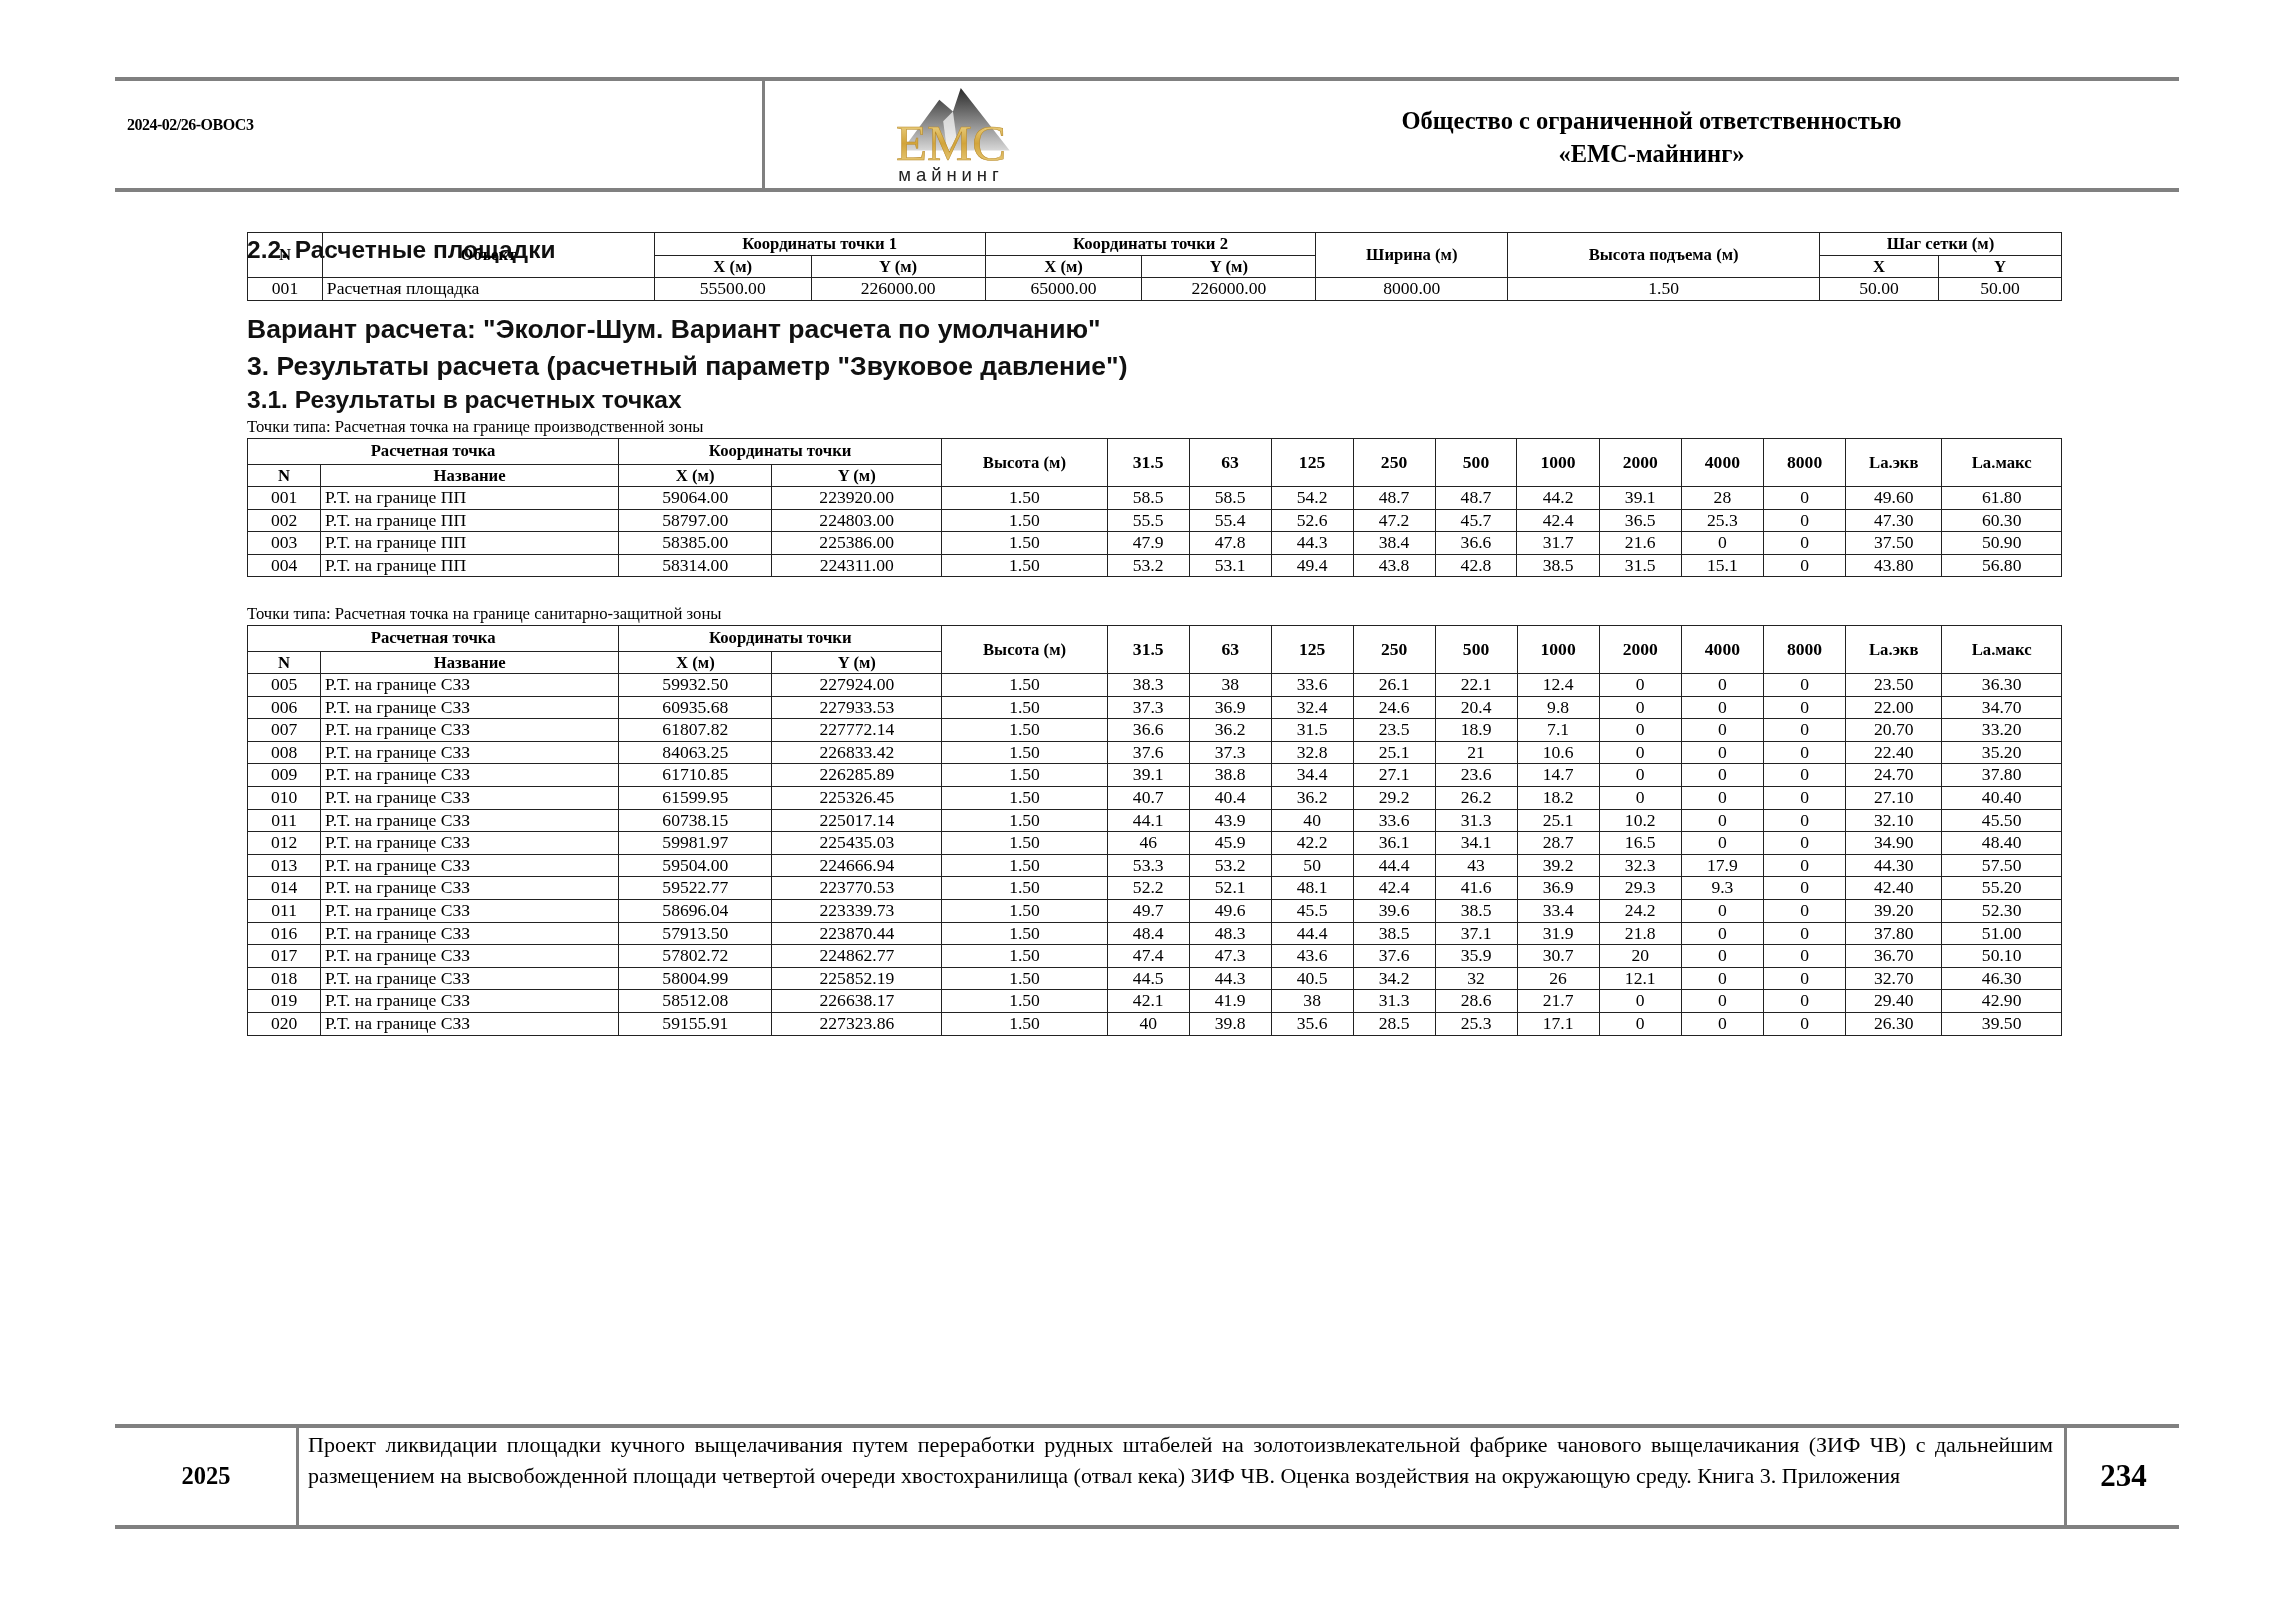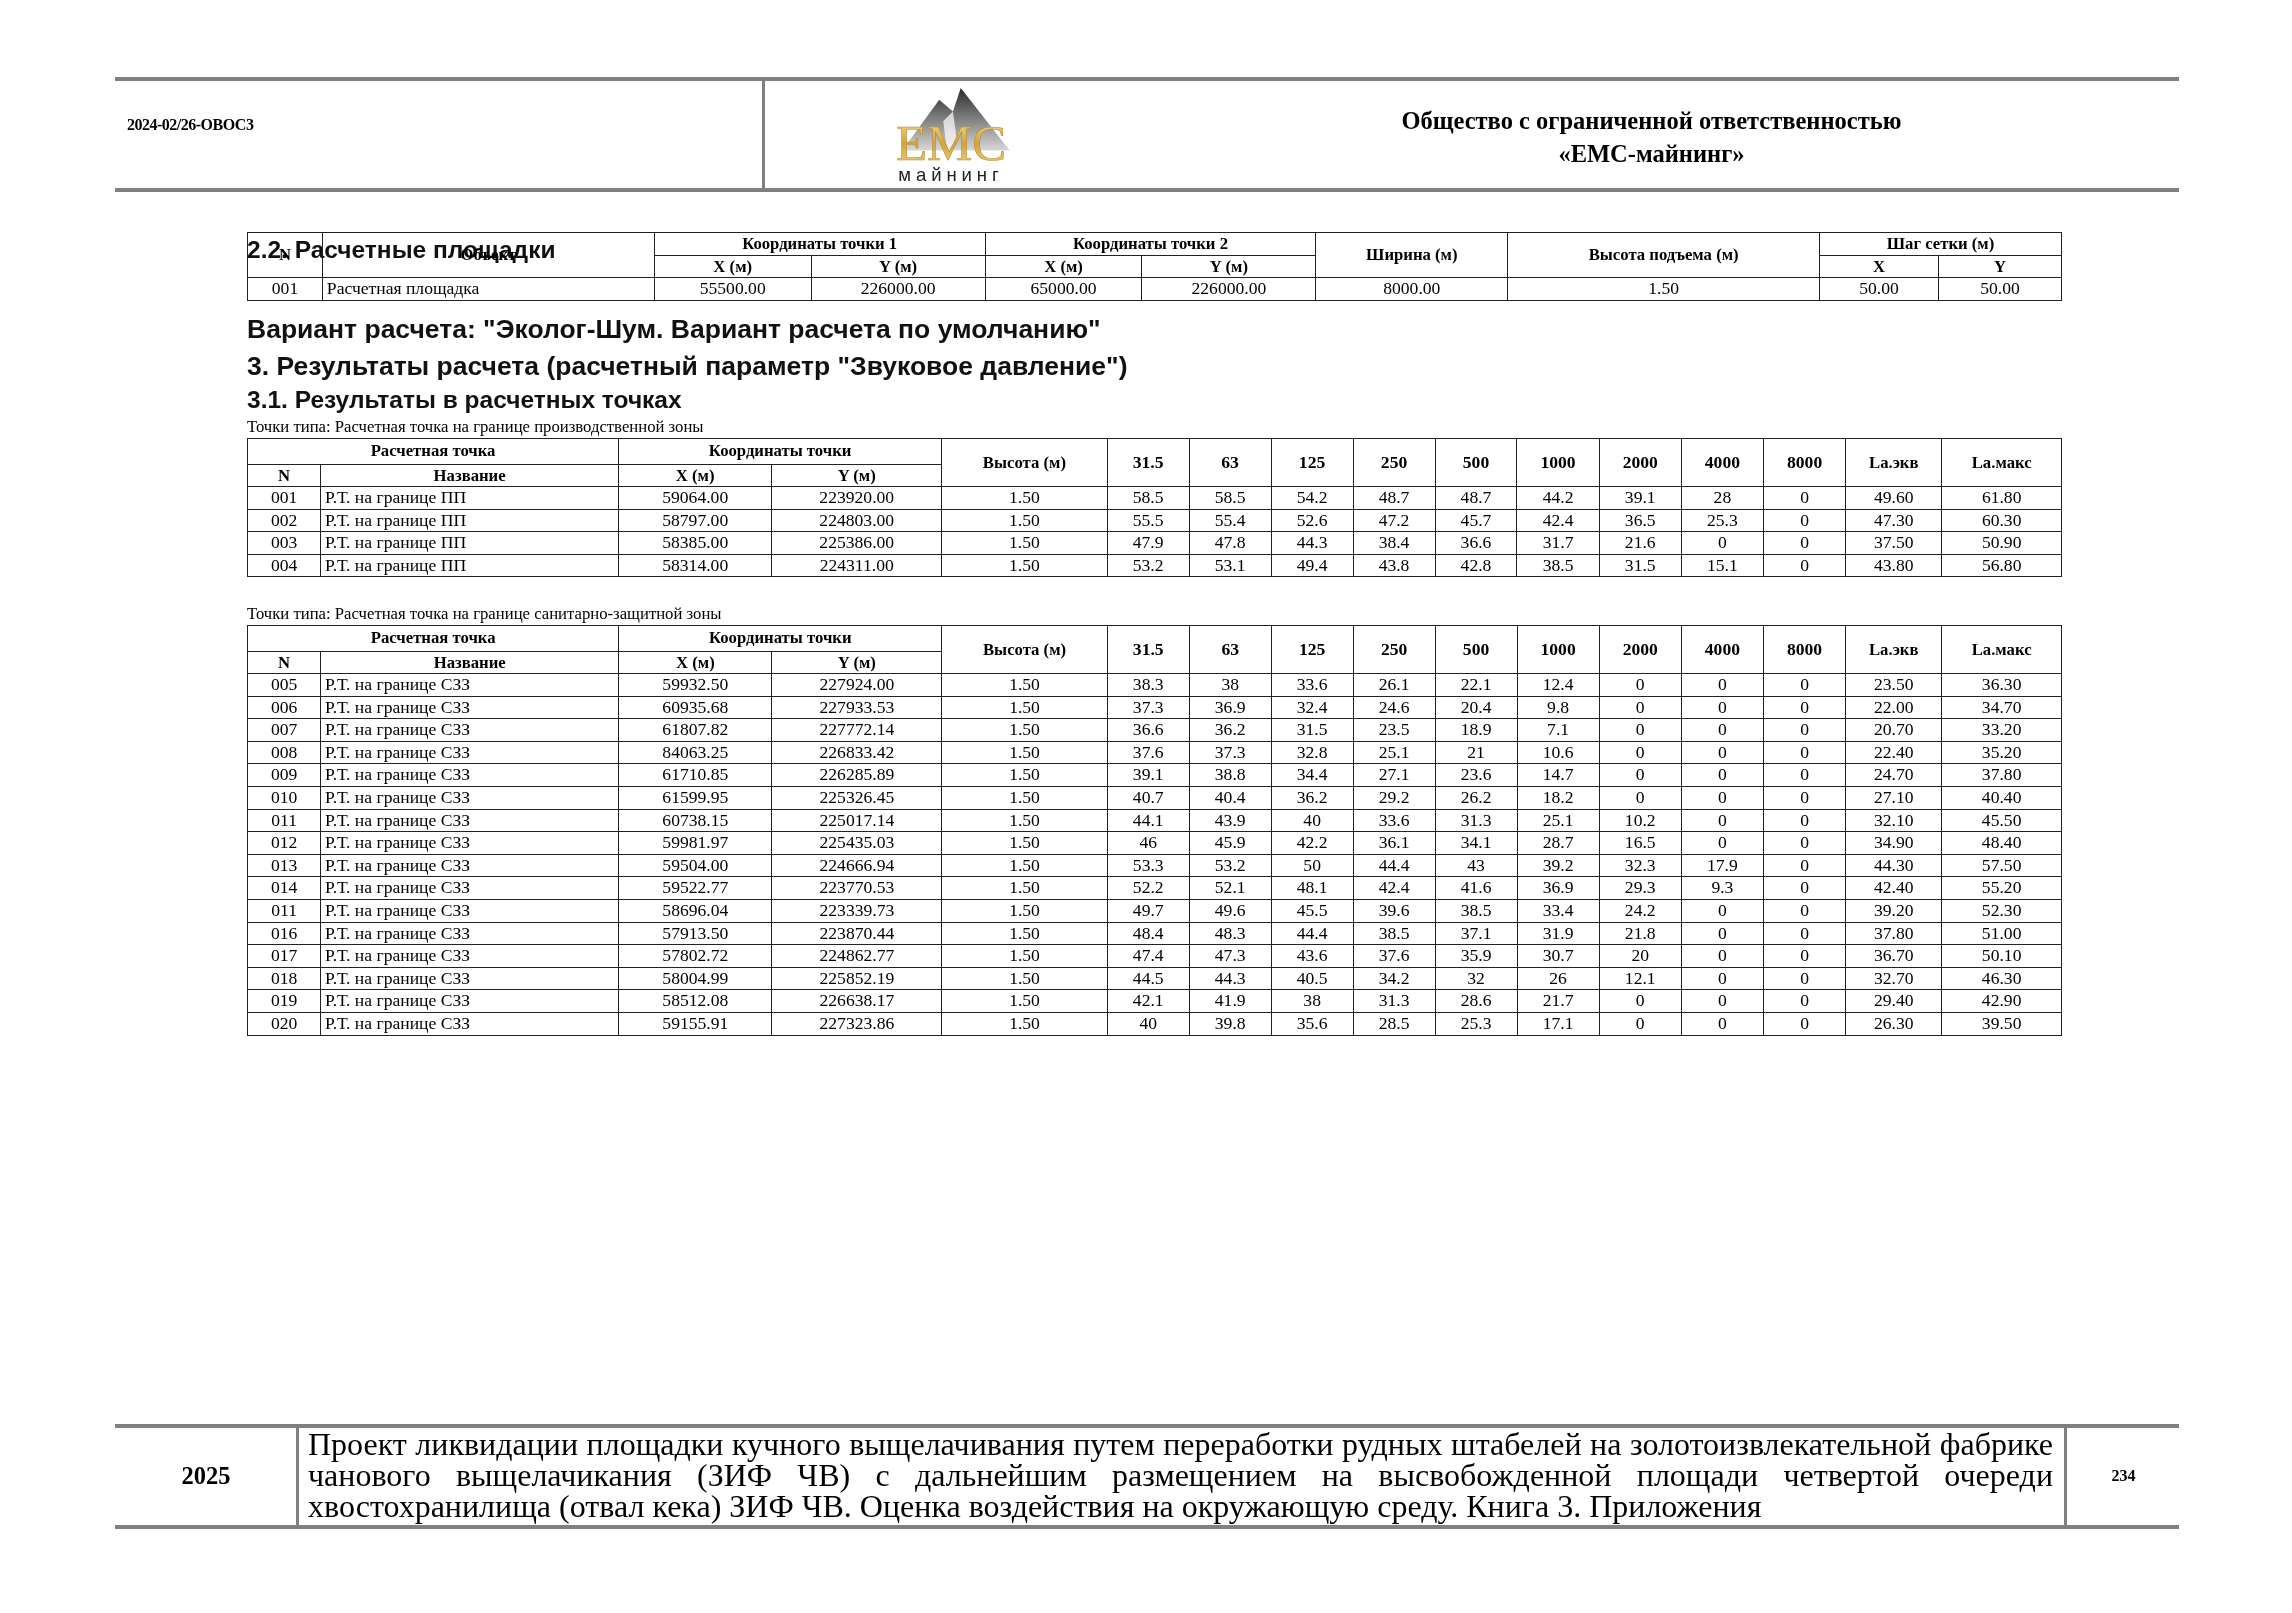--- a/index.html
+++ b/index.html
@@ -11,22 +11,22 @@
   .logo { position:absolute; left:863px; top:82px; width:176px; height:104px; }
   .logo svg { width:176px; height:104px; }
   .h2 { position:absolute; left:247px; font-family:"Liberation Sans", sans-serif; font-weight:bold; color:#111; }
   .caption { position:absolute; left:247px; font-size:16.7px; font-family:"Liberation Serif", serif; }
   table.grid { position:absolute; border-collapse:collapse; font-family:"Liberation Serif", serif; font-size:17.6px; }
   table.grid td, table.grid th { border:1.5px solid #222; padding:0 3.9px; text-align:center; white-space:nowrap; height:21.6px; line-height:21.6px; }
   table.grid th { font-weight:bold; font-size:16.7px; }
   table.grid td.name { text-align:left; }
   table.grid th.freq { font-size:17.6px; }
   .footer-year { position:absolute; left:115px; width:182px; top:1426px; height:100px; display:flex; align-items:center; justify-content:center; font-size:24.5px; font-weight:bold; }
-  .footer-text { position:absolute; left:308px; width:1745px; top:1429px; font-size:32px; line-height:31px; text-align:justify; }
-  .footer-page { position:absolute; left:2068px; width:111px; top:1426px; height:100px; display:flex; align-items:center; justify-content:center; font-size:16px; font-weight:bold; }
+  .footer-text { position:absolute; left:308px; width:1745px; top:1429px; font-size:22px; line-height:31px; text-align:justify; }
+  .footer-page { position:absolute; left:2068px; width:111px; top:1426px; height:100px; display:flex; align-items:center; justify-content:center; font-size:31px; font-weight:bold; }
 </style>
 </head>
 <body>
 
 <div class="hline" style="left:115px;top:77px;width:2064px;"></div>
 <div class="hline" style="left:115px;top:188px;width:2064px;"></div>
 <div class="vline" style="left:762px;top:79px;height:110px;"></div>
 <div class="hdr-code">2024-02/26-ОВОС3</div>
 
 <div class="logo">

